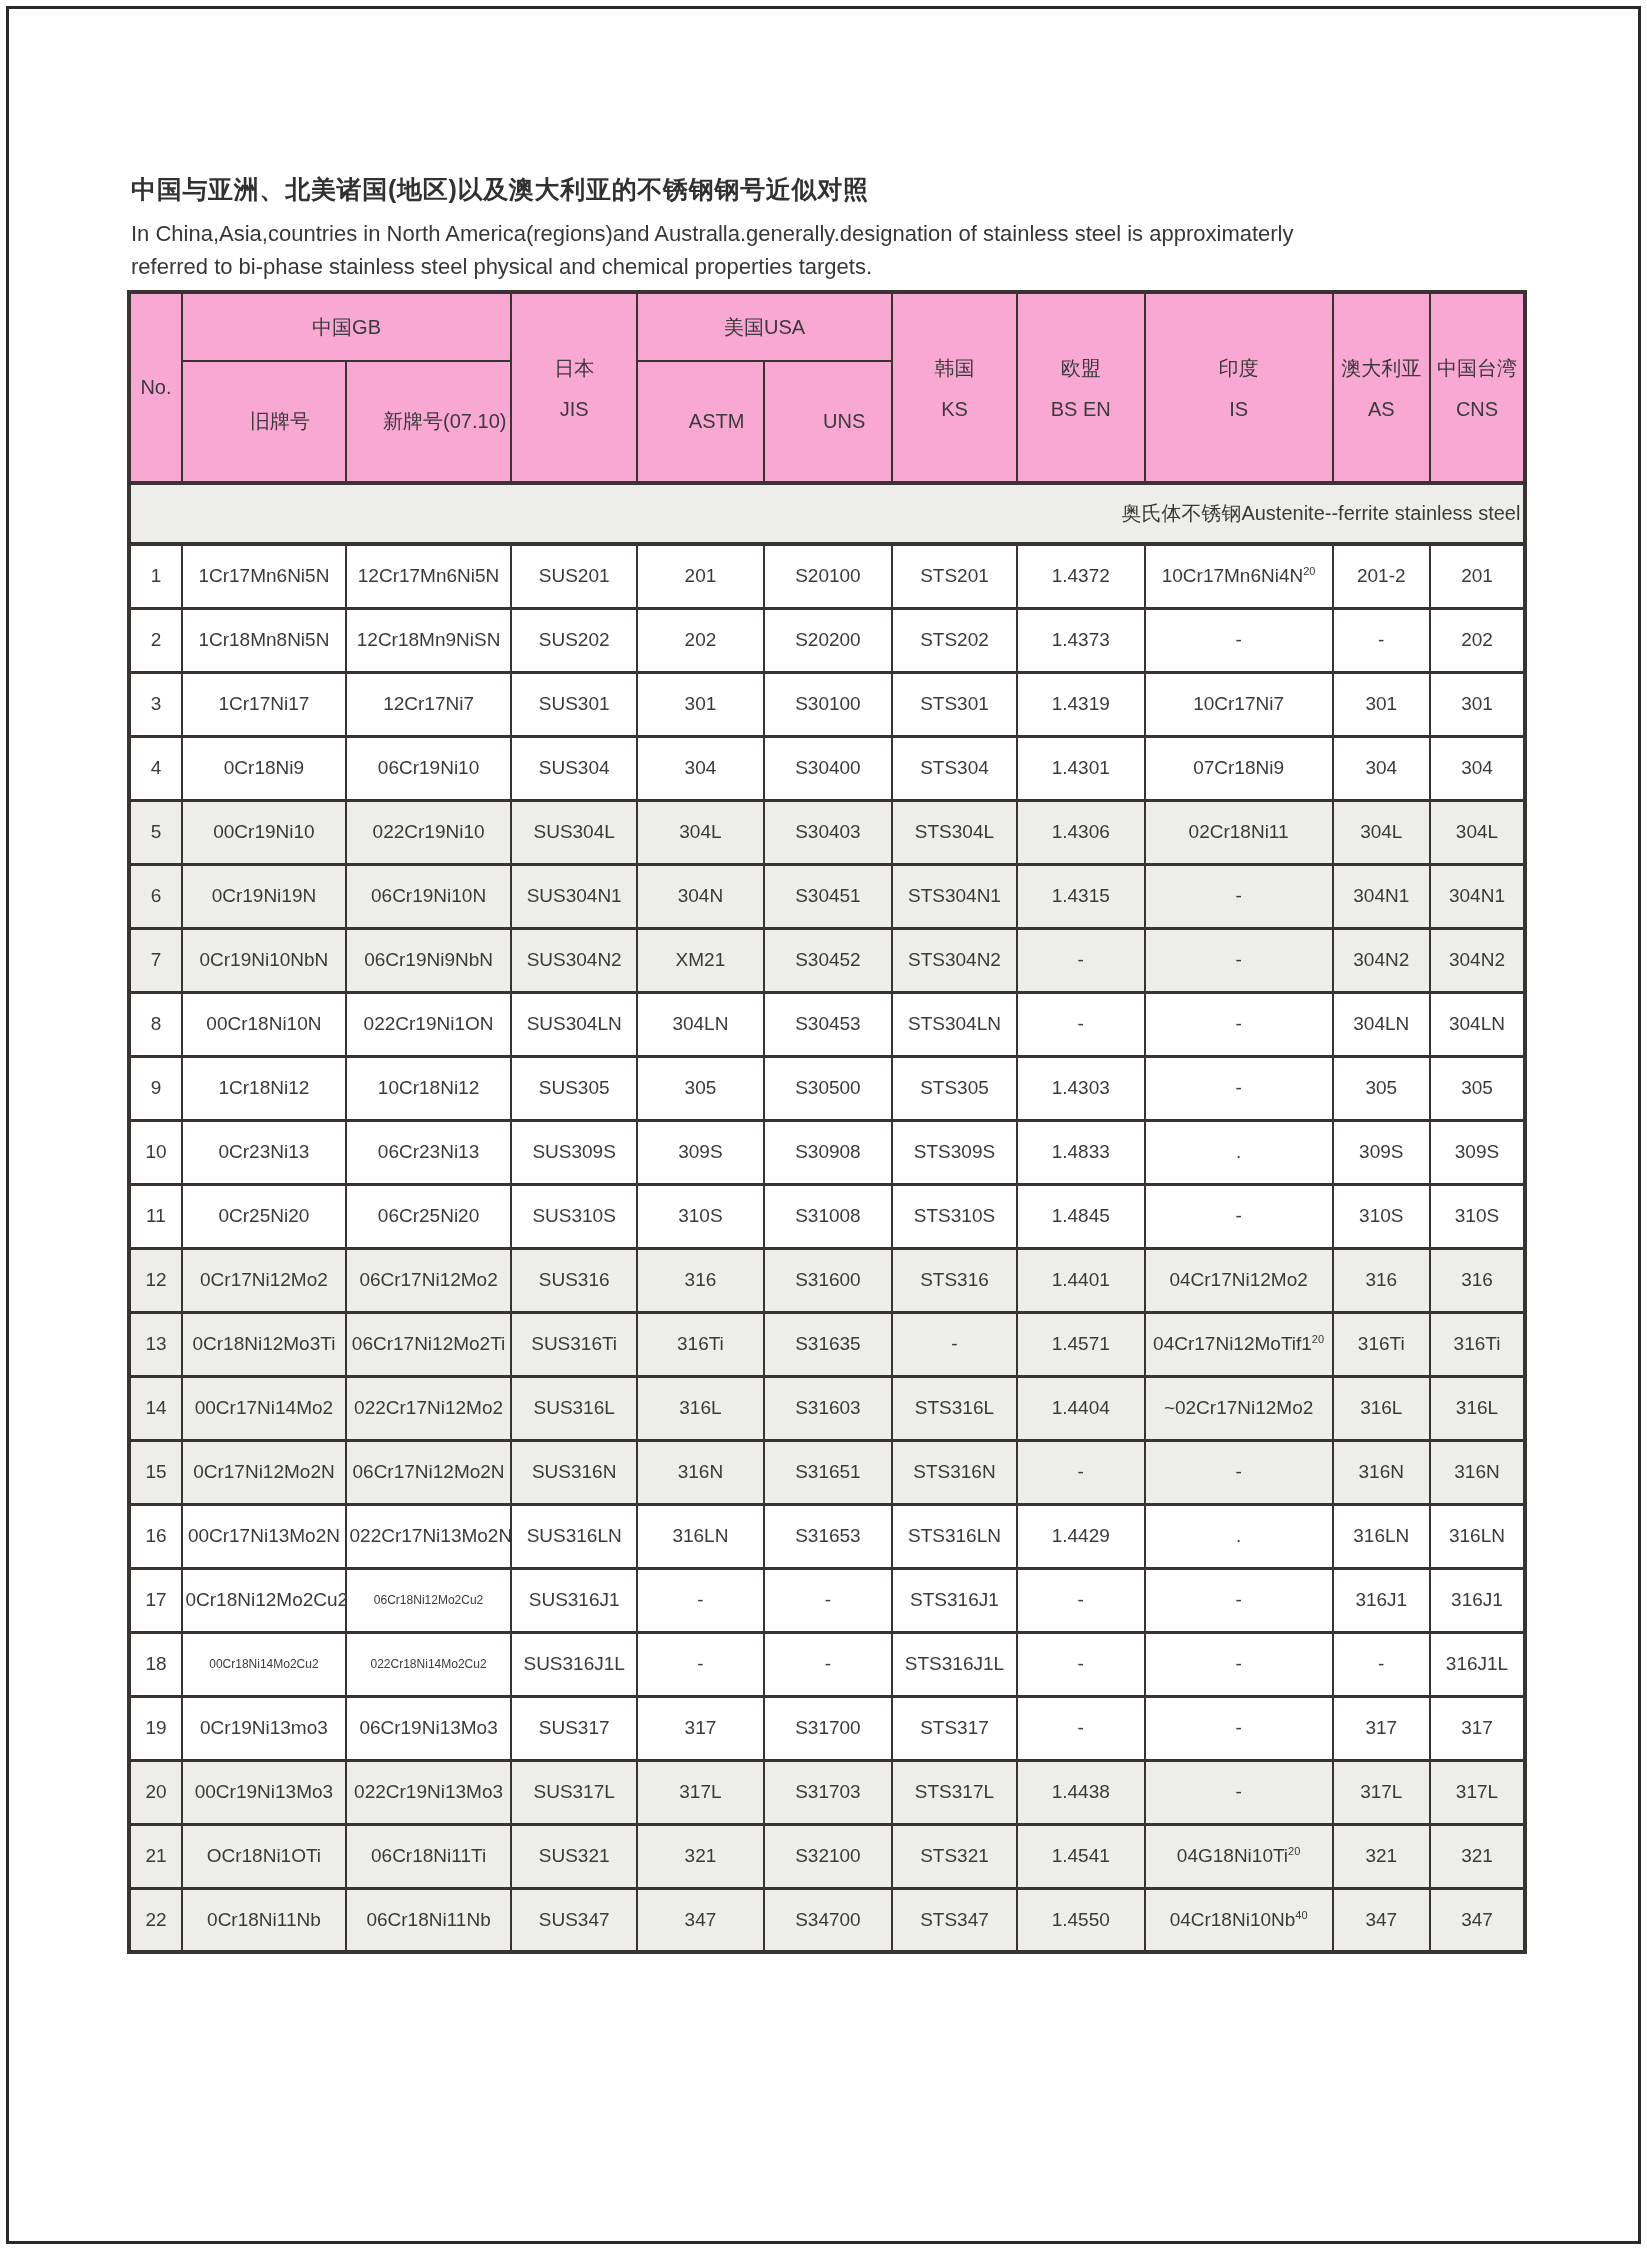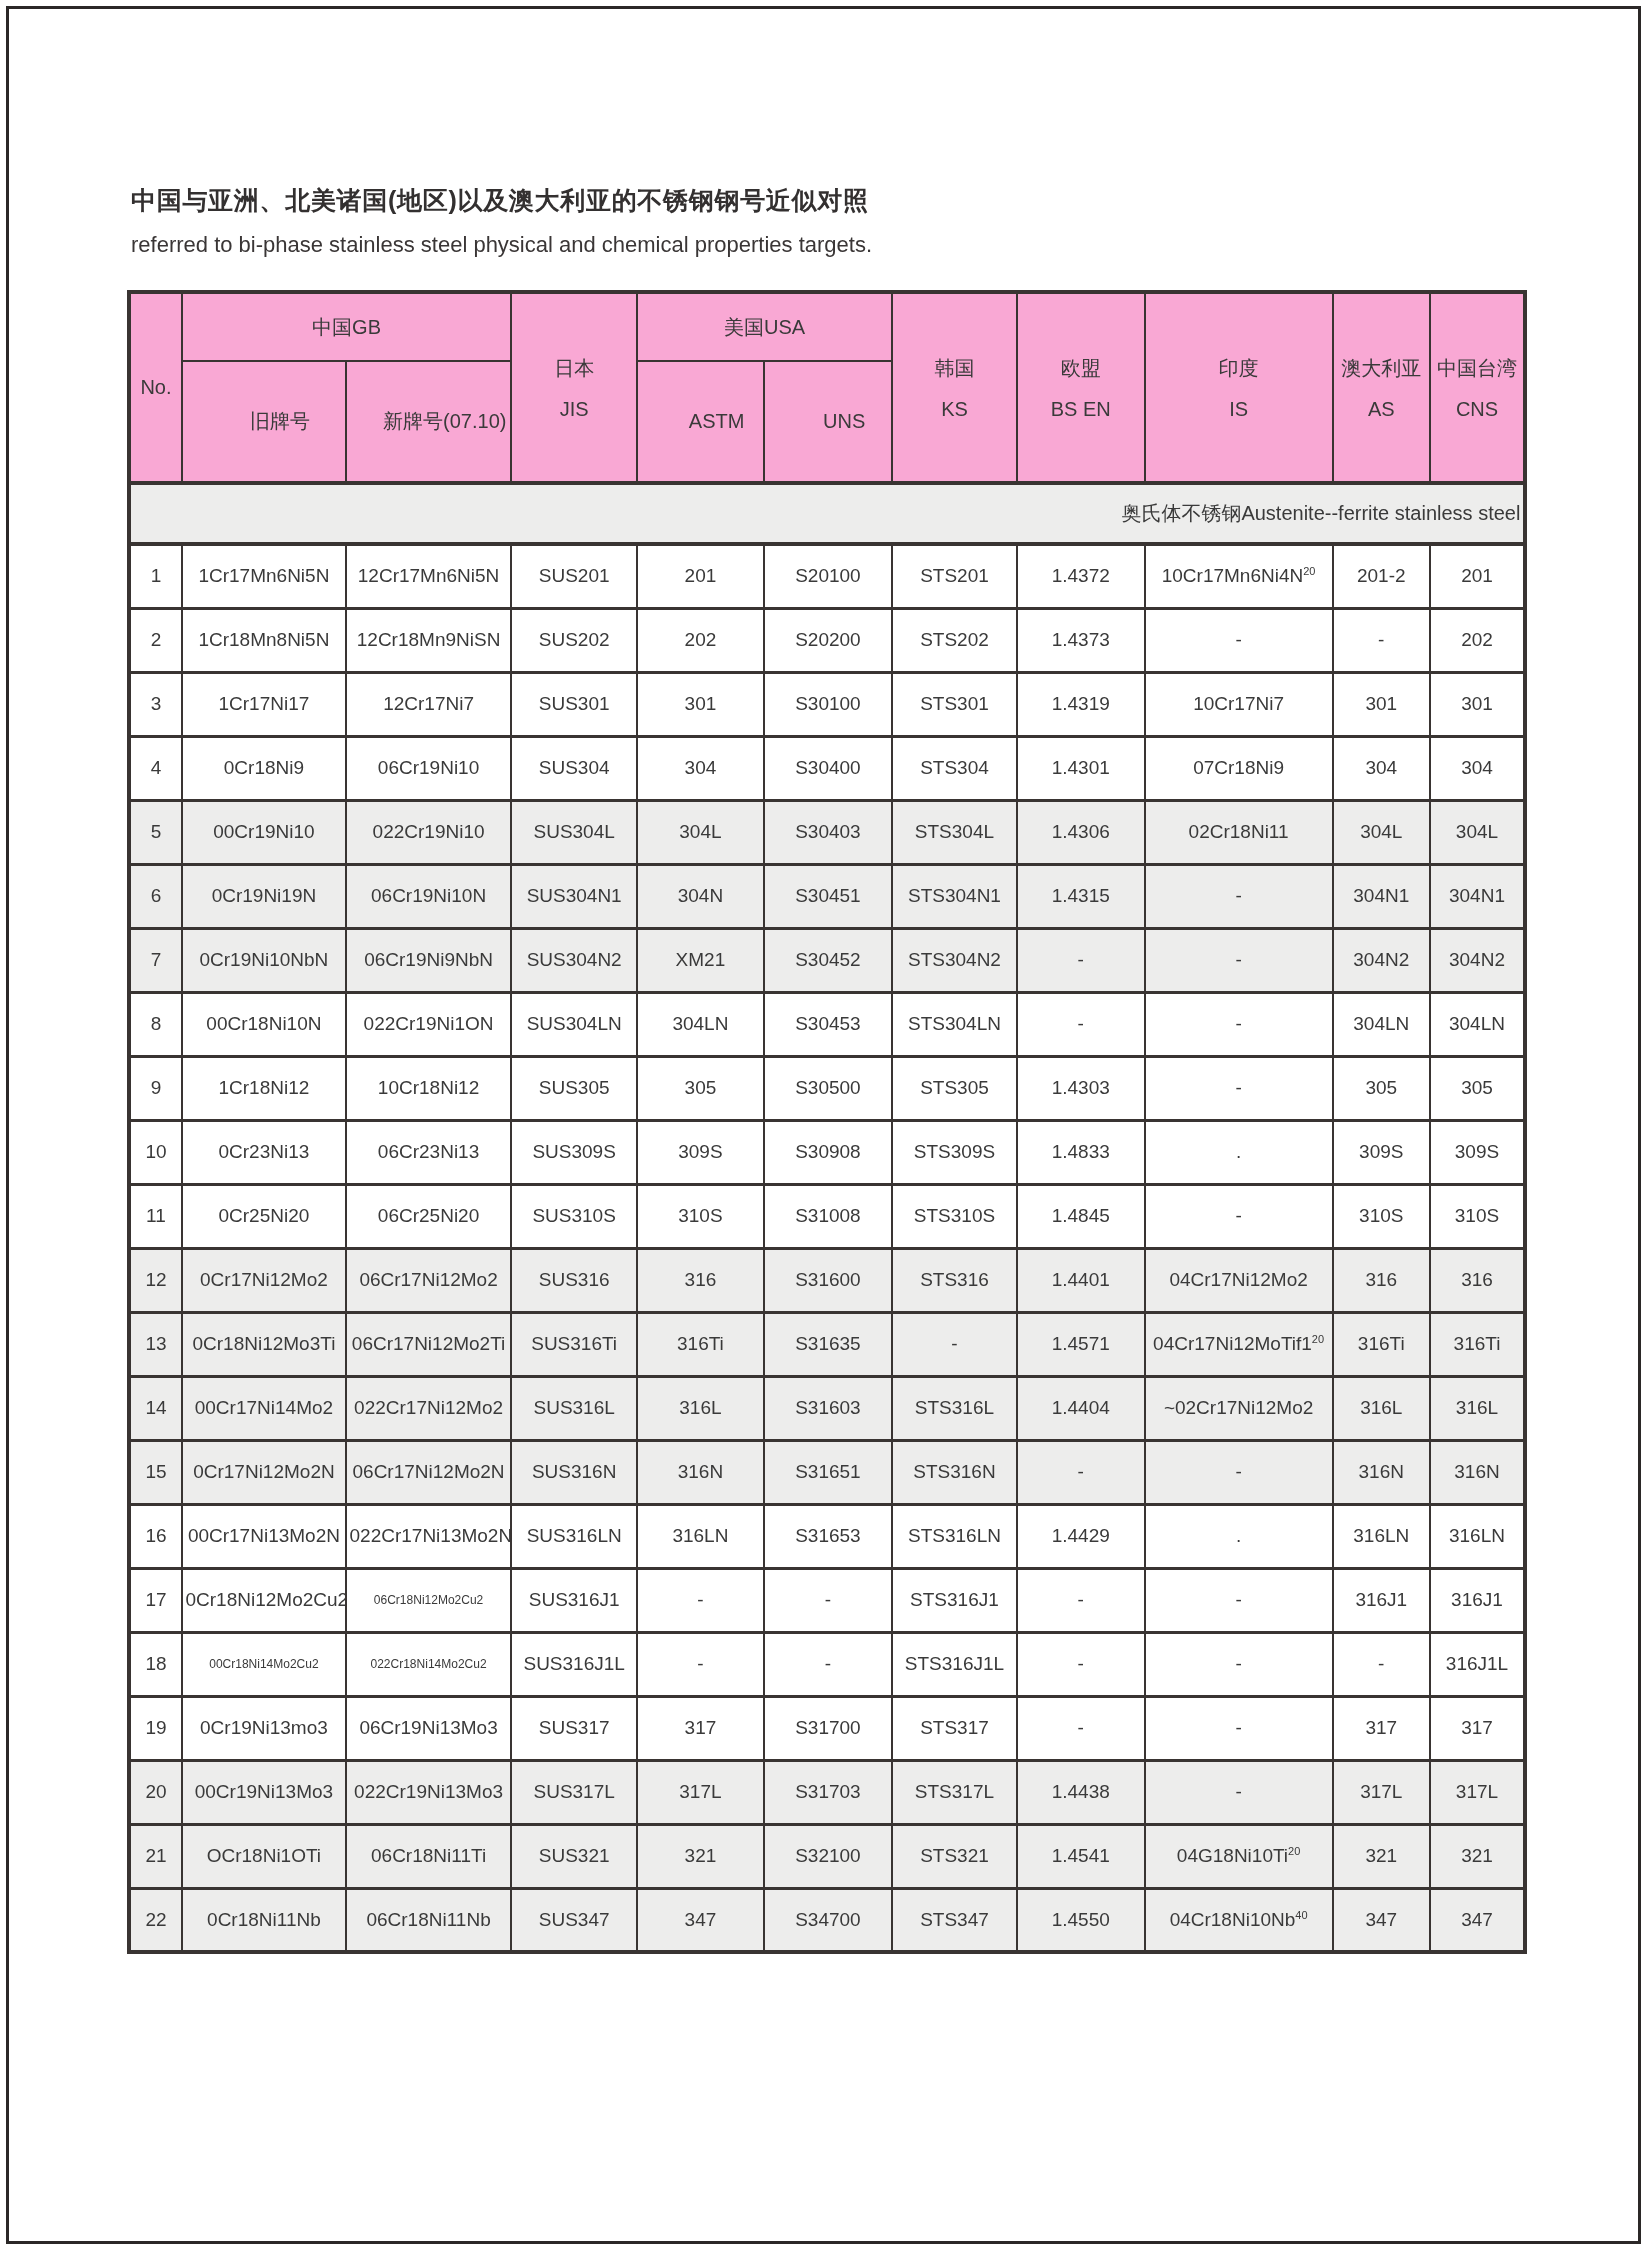--- a/index.html
+++ b/index.html
@@ -12,21 +12,21 @@
     color: #3a3a3a;
   }
   .page-border {
     position: absolute;
     left: 5.9px; top: 5.9px; right: 5.9px; bottom: 5.9px;
     border: 3.3px solid #2b2827;
     pointer-events: none;
   }
   .title-block {
     position: absolute;
-    left: 131px; top: 184px; width: 1403px;
+    left: 131px; top: 173px; width: 1403px;
   }
   .title-zh {
     font-size: 25px;
     font-weight: bold;
     letter-spacing: 0.7px;
     margin: 0 0 10.5px 0;
     color: #333030;
   }
   .subtitle-line {
     font-size: 22px;
@@ -76,20 +76,21 @@
   tbody td.small { font-size: 12px; padding: 0 0.7px; }
   sup { font-size: 11px; line-height: 0; vertical-align: super; }
 </style>
 </head>
 <body>
 
 <div class="page-border"></div>
 
 <div class="title-block">
   <h1 class="title-zh">中国与亚洲、北美诸国(地区)以及澳大利亚的不锈钢钢号近似对照</h1>
+  <div class="subtitle-line">In China,Asia,countries in North America(regions)and Australla.generally.designation of stainless steel is approximaterly</div>
   <div class="subtitle-line">referred to bi-phase stainless steel physical and chemical properties targets.</div>
 </div>
 
 <div class="table-wrap">
   <table>
     <colgroup>
         <col style="width: 3.79%;">
         <col style="width: 11.75%;">
         <col style="width: 11.84%;">
         <col style="width: 9.02%;">

